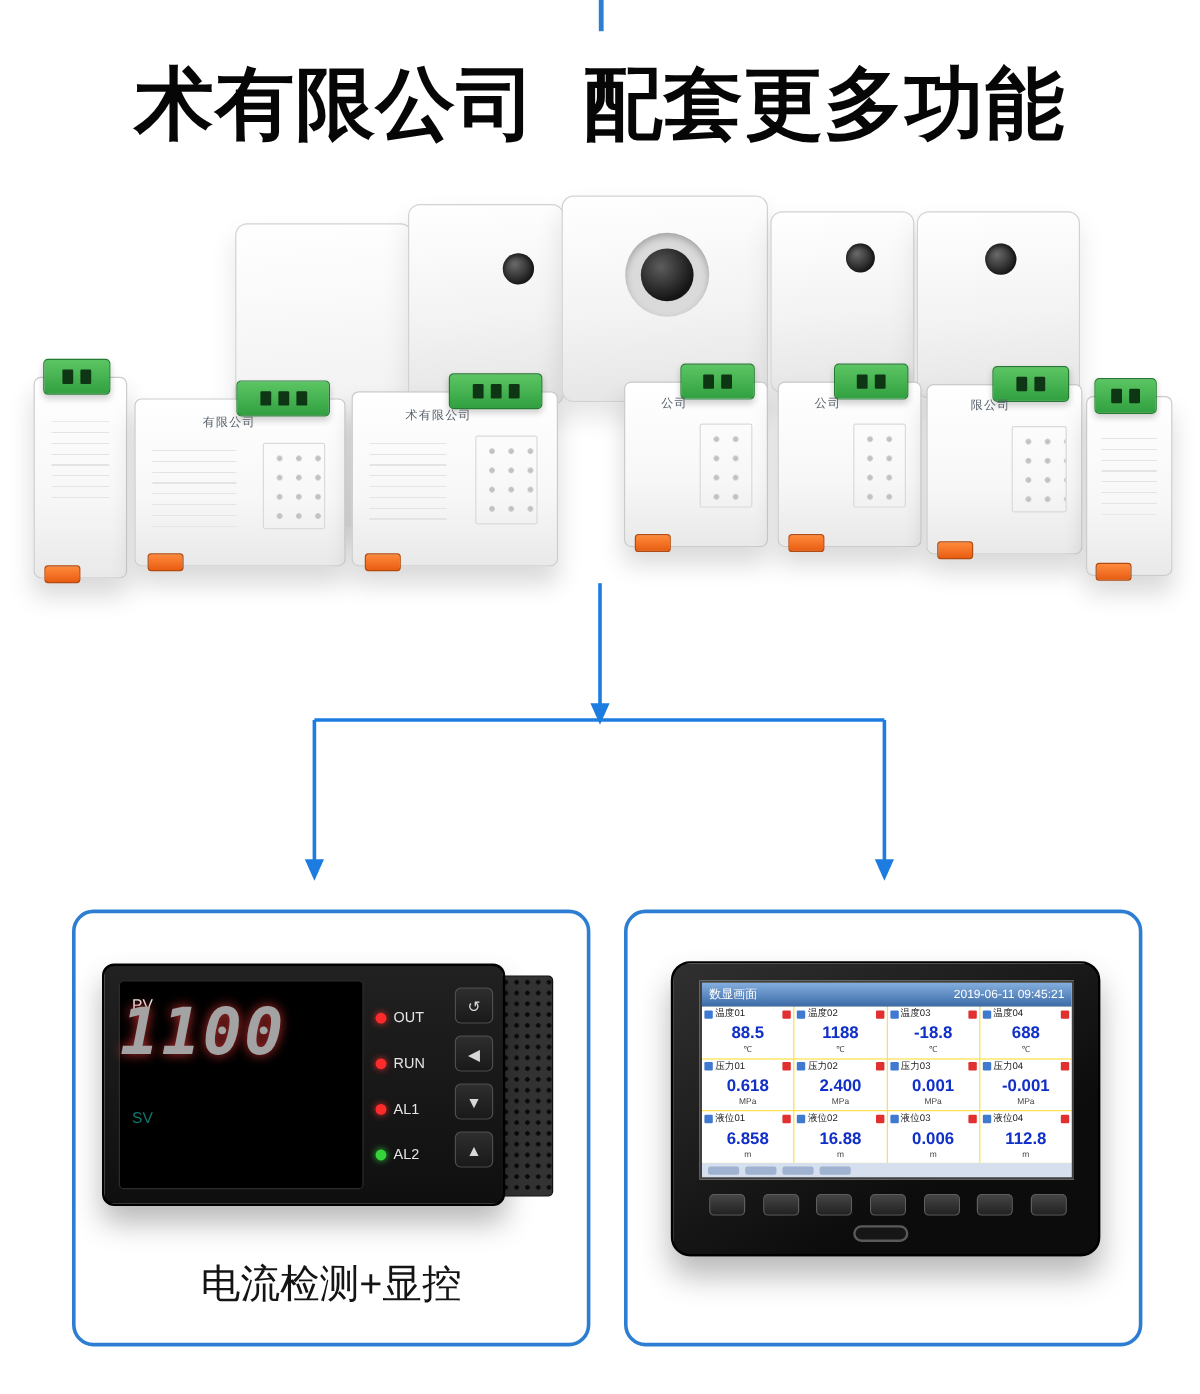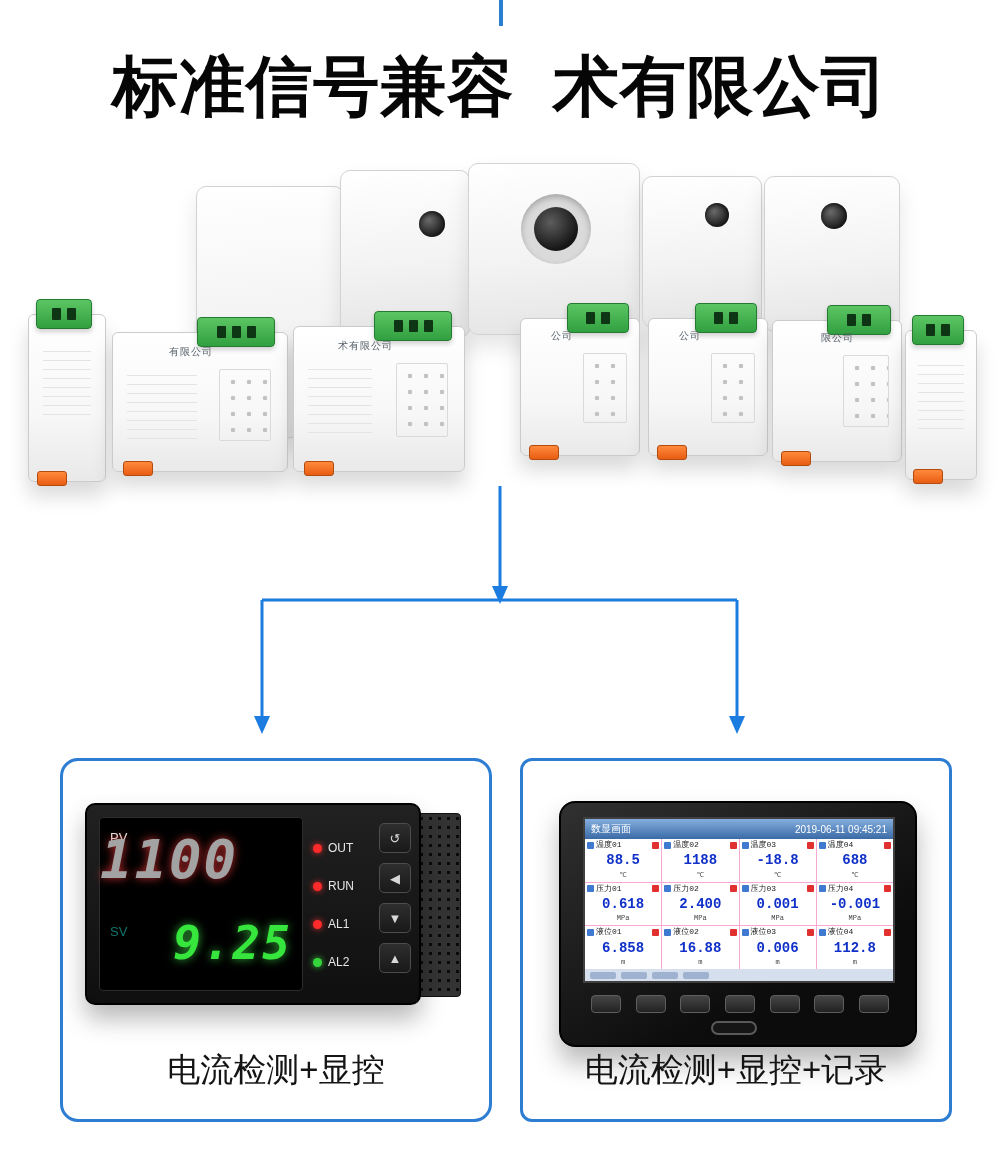--- a/index.html
+++ b/index.html
@@ -69,35 +69,35 @@
   .fm4 .fm-label { top: 10px; left: 30px; }
   .fm4 .diagram { right: 12px; top: 34px; width: 44px; height: 70px; }
   .fm5 { left: 648px; top: 318px; width: 120px; height: 138px; }
   .fm5 .terminal { right: 10px; width: 62px; }
   .fm5 .clip { left: 8px; }
   .fm5 .fm-label { top: 10px; left: 30px; }
   .fm5 .diagram { right: 12px; top: 34px; width: 44px; height: 70px; }
   .fm6 { left: 772px; top: 320px; width: 130px; height: 142px; }
   .fm6 .terminal { right: 10px; width: 64px; }
   .fm6 .clip { left: 8px; }
-  .fm6 .fm-label { top: 10px; left: 48px; }
+  .fm6 .fm-label { top: 10px; left: 36px; }
   .fm6 .diagram { right: 12px; top: 34px; width: 46px; height: 72px; }
   .fm7 { left: 905px; top: 330px; width: 72px; height: 150px; }
   .fm7 .terminal { left: 6px; width: 52px; }
   .fm7 .clip { left: 7px; }
   .fm7 .facelines { left: 12px; top: 34px; width: 46px; height: 64px; }
 
   
   .arrows { position: absolute; left: 0; top: 480px; pointer-events: none; }
 
   
   .card { position: absolute; top: 758px; width: 432px; height: 364px; background: #fff;
           border: 3px solid #2d7dd2; border-radius: 18px; }
   .card-left { left: 60px; }
-  .card-right { left: 520px; border-radius: 12px; }
+  .card-right { left: 520px; }
   .caption { position: absolute; bottom: 26px; left: 0; width: 100%; text-align: center;
              font-size: 33px; color: #141414; font-weight: 500; }
 
   
   .meter { position: absolute; left: 18px; top: 42px; width: 396px; height: 212px; }
   .heatsink { position: absolute; left: 326px; top: 10px; width: 54px; height: 184px;
               background-color: #333; background-image: radial-gradient(#0a0a0a 1.7px, transparent 2px);
               background-size: 9px 9px; border: 1px solid #111; border-radius: 4px; }
   .meter-body { position: absolute; left: 4px; top: 0; width: 336px; height: 202px;
                 background: linear-gradient(#212121,#0f0f0f); border: 2px solid #000; border-radius: 10px;
@@ -124,21 +124,21 @@
   
   .recorder { position: absolute; left: 28px; top: 40px; width: 376px; height: 252px; }
   .rec-body { position: absolute; left: 8px; top: 0; width: 358px; height: 246px;
               background: linear-gradient(150deg,#303030,#0c0c0c 70%); border: 2px solid #000; border-radius: 16px;
               box-shadow: 0 16px 26px rgba(0,0,0,.28); }
   .rec-screen { position: absolute; left: 22px; top: 14px; width: 312px; height: 166px;
                 background: #eef3fb; border: 2px solid #404040; overflow: hidden; }
   .scr-top { height: 20px; background: linear-gradient(#84aede,#3a6aa6); color: #fff; font-size: 10px;
              display: flex; justify-content: space-between; align-items: center; padding: 0 6px; }
   .scr-grid { display: grid; grid-template-columns: repeat(4,1fr); grid-template-rows: repeat(3,1fr);
-              height: 130px; background: #f9a8d4; gap: 1px; font-family: Liberation Mono, monospace; }
+              height: 130px; background: #fde047; gap: 1px; }
   .cell { background: #fff; display: flex; flex-direction: column; padding: 1px 2px; min-width: 0; }
   .nm { display: flex; align-items: center; gap: 2px; font-size: 8px; color: #222; line-height: 10px; white-space: nowrap; }
   .chip { width: 7px; height: 7px; background: #3f7ad0; border-radius: 1px; flex: 0 0 auto; }
   .alarm { margin-left: auto; width: 7px; height: 7px; background: #e03030; border-radius: 1px; flex: 0 0 auto; }
   .val { flex: 1; display: flex; align-items: center; justify-content: center;
          font-size: 14px; font-weight: bold; color: #1030c8; }
   .unit { text-align: center; font-size: 7px; color: #444; line-height: 9px; padding-bottom: 1px; }
   .scr-bottom { height: 12px; background: #d6dfee; display: flex; align-items: center; gap: 5px; padding: 0 5px; }
   .tabchip { width: 26px; height: 7px; background: #9fb2cf; border-radius: 2px; }
   .rec-btns { position: absolute; left: 30px; top: 192px; width: 298px; display: flex; justify-content: space-between; }
@@ -146,21 +146,21 @@
   .rec-usb { position: absolute; left: 150px; top: 218px; width: 46px; height: 14px;
              background: #161616; border: 2px solid #5a5a5a; border-radius: 8px; }
 </style>
 </head>
 <body>
 
 <div class="canvas">
 
   <div class="top-tick"></div>
 
-  <div class="title">标准信号兼容  术有限公司</div>
+  <div class="title">术有限公司  配套更多功能</div>
 
   <div class="scene">
     <div class="bbox bb1"></div>
     <div class="bbox bb2">
       <div class="hole"></div>
     </div>
     <div class="bbox bb3">
       <div class="ring">
         <div class="ring-hole"></div>
       </div>
@@ -256,21 +256,20 @@
   </svg>
 
   <div class="card card-left">
     <div class="meter">
       <div class="heatsink"></div>
       <div class="meter-body">
         <div class="face">
           <span class="pv-label">PV</span>
           <div class="pv-value">1100</div>
           <span class="sv-label">SV</span>
-          <div class="sv-value">9.25</div>
         </div>
         <div class="inds">
           <div class="ind">
             <span class="dot red"></span>
             <span>OUT</span>
           </div>
           <div class="ind">
             <span class="dot red"></span>
             <span>RUN</span>
           </div>
@@ -424,16 +423,15 @@
           <span class="rbtn"></span>
           <span class="rbtn"></span>
           <span class="rbtn"></span>
           <span class="rbtn"></span>
           <span class="rbtn"></span>
           <span class="rbtn"></span>
         </div>
         <div class="rec-usb"></div>
       </div>
     </div>
-    <div class="caption">电流检测+显控+记录</div>
   </div>
 
 </div>
 
 </body></html>

